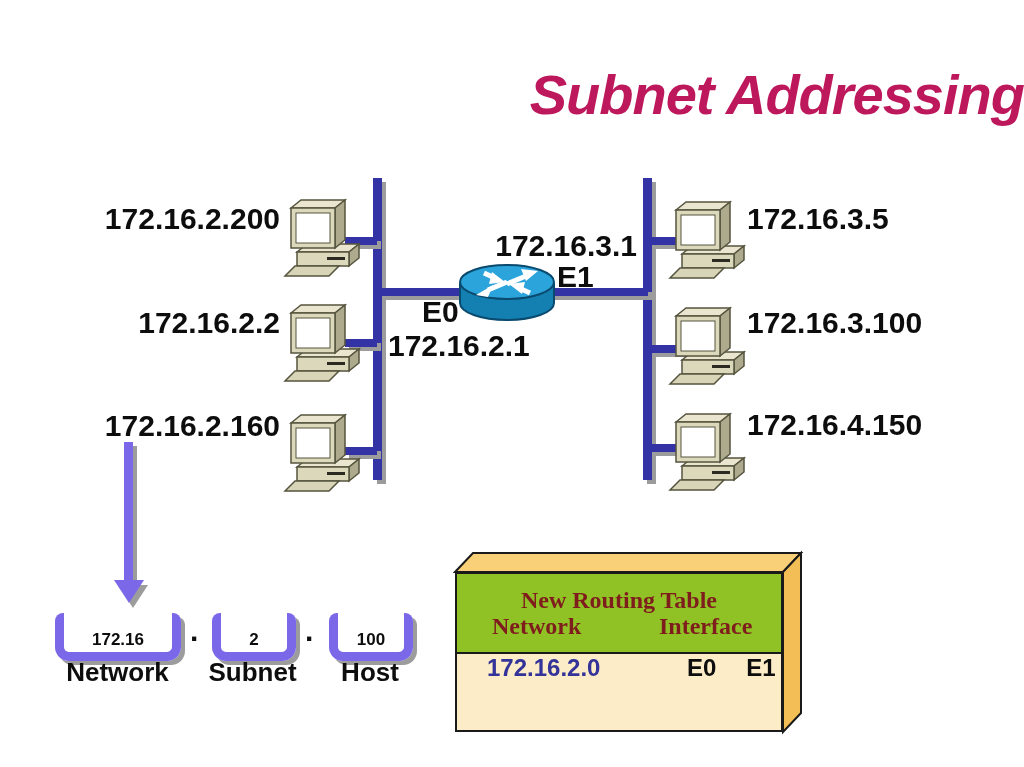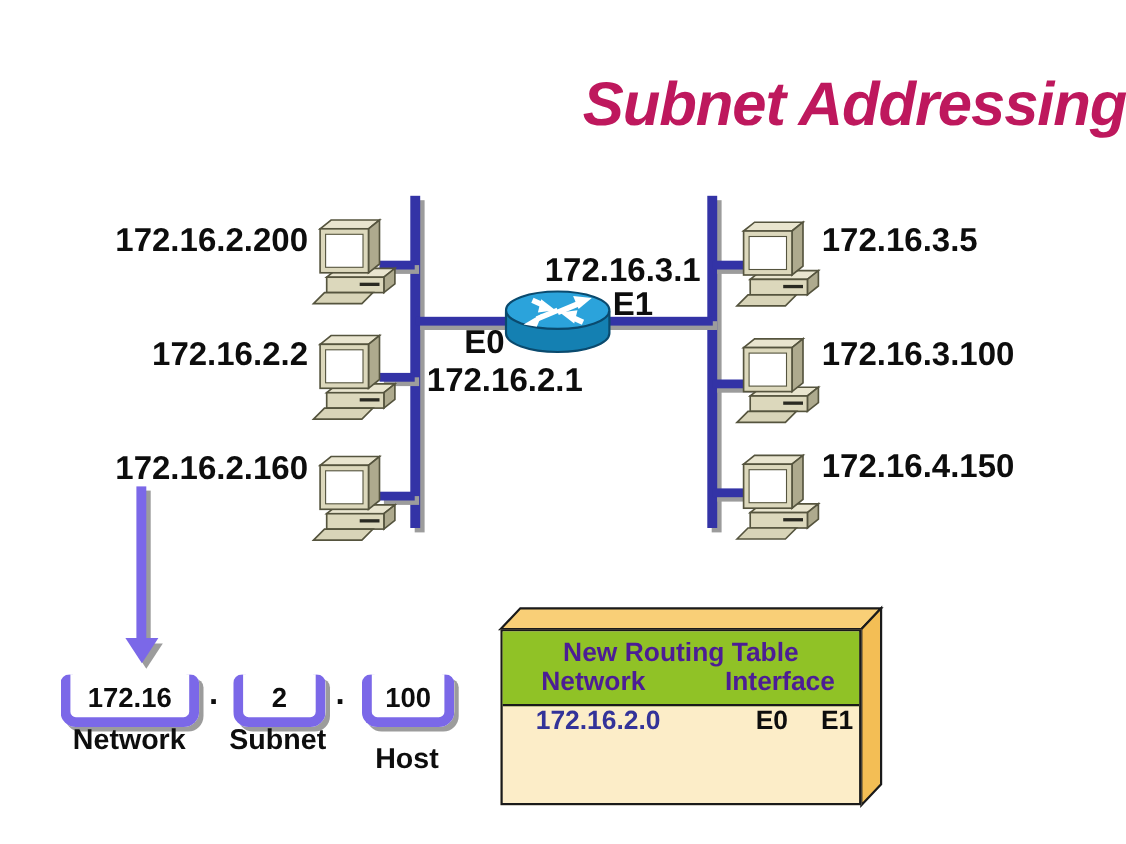--- a/index.html
+++ b/index.html
@@ -29,33 +29,33 @@
   .parrow{z-index:2;}
   
   .bracket{
     border-left:9px solid #7B68E8;border-right:9px solid #7B68E8;border-bottom:9px solid #7B68E8;
     border-radius:8px 8px 14px 14px;
     box-shadow:4px 4px 0 0 #9C9C9C;
     height:39px;z-index:2;
   }
   .bracket-text{
     position:absolute;left:0;bottom:2px;width:100%;text-align:center;
-    font-size:25px;color:#0d0d0d;
+    font-size:17px;color:#0d0d0d;
   }
   .dot{font-size:30px;z-index:2;color:#0d0d0d;}
   .part-label{font-size:26px;text-align:center;z-index:2;color:#0d0d0d;}
   
   .rt-front{
     left:455px;top:572px;width:328px;height:160px;
     border:2px solid #1a1a1a;box-sizing:border-box;background:#FCEDC8;z-index:3;
   }
   .rt-header{
     background:#90C226;border-bottom:2px solid #1a1a1a;box-sizing:border-box;
-    height:68px;color:#4c1d95;font-size:24px;
-    display:flex;flex-direction:column;justify-content:center;
+    height:80px;color:#7f1d1d;font-size:24px;
+    display:flex;flex-direction:column;justify-content:center;font-family:Liberation Serif, serif;
   }
   .rt-title-line{text-align:center;line-height:26px;}
   .rt-col-line{display:grid;grid-template-columns:167px 1fr;padding-left:35px;line-height:26px;}
   .rt-body{display:flex;flex-direction:row;justify-content:space-evenly;height:94px;}
   .rt-row{display:grid;grid-template-columns:200px 1fr;padding-left:30px;font-size:24px;}
   .rt-net{color:#333399;}
   .rt-if{color:#0d0d0d;}
   .rt-3d{left:450px;top:548px;z-index:2;}
 </style>
 </head>
@@ -155,21 +155,21 @@
 <div class="abs bracket" style="left:212px;top:613px;width:66px;">
   <div class="bracket-text">2</div>
 </div>
 <div class="abs dot" style="left:305px;top:614px;">.</div>
 <div class="abs bracket" style="left:329px;top:613px;width:66px;">
   <div class="bracket-text">100</div>
 </div>
 
 <div class="abs part-label" style="left:45px;top:657px;width:145px;">Network</div>
 <div class="abs part-label" style="left:185px;top:657px;width:135px;">Subnet</div>
-<div class="abs part-label" style="left:315px;top:674px;width:110px;text-align:center;">Host</div>
+<div class="abs part-label" style="left:315px;top:657px;width:110px;text-align:center;">Host</div>
 
 <svg class="abs rt-3d" width="360" height="195" viewBox="0 0 360 195">
   <polygon points="5,24 23,5 351,5 333,24" fill="#F9CF77" stroke="#1a1a1a" stroke-width="2"></polygon>
   <polygon points="333,24 351,5 351,165 333,184" fill="#F3BE55" stroke="#1a1a1a" stroke-width="2"></polygon>
 </svg>
 
 <div class="abs rt-front">
   <div class="rt-header">
     <div class="rt-title-line">New Routing Table</div>
     <div class="rt-col-line">

